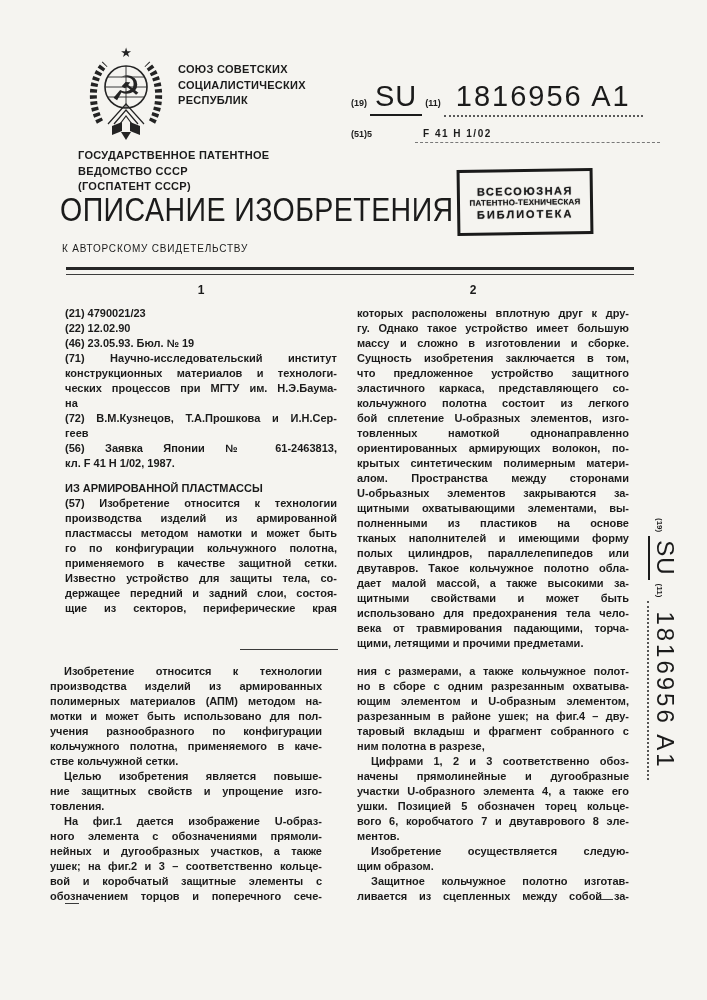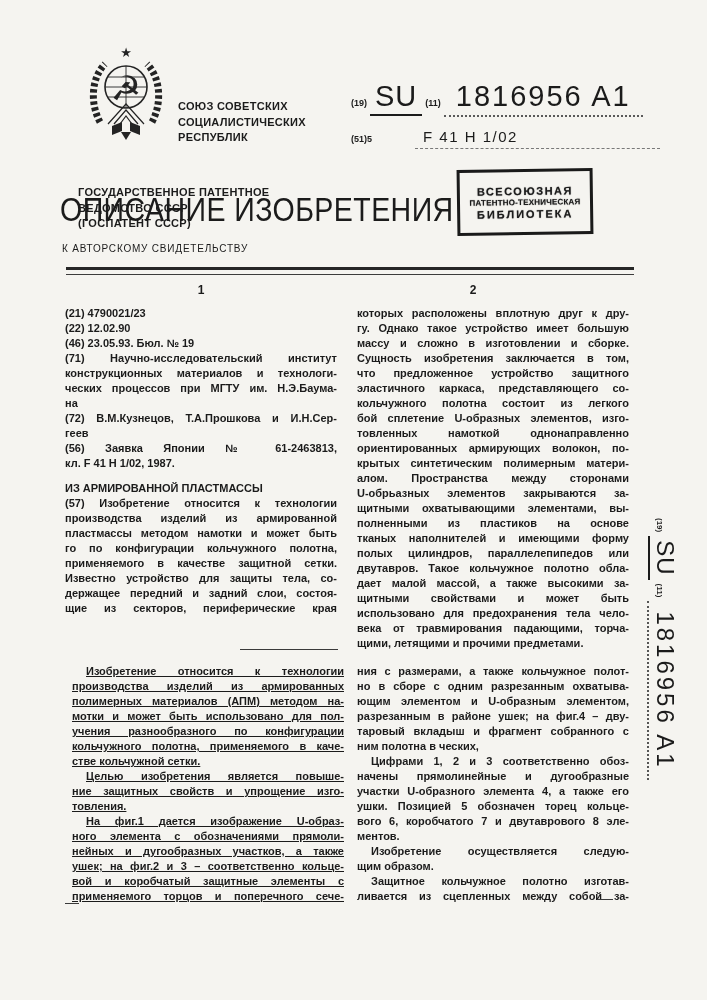--- a/index.html
+++ b/index.html
@@ -4,30 +4,30 @@
 <style>
   html,body{margin:0;padding:0;}
   body{
     width:707px;height:1000px;position:relative;overflow:hidden;
     background:#f5f4f0;color:#1b1b1b;
     font-family:"Liberation Sans","DejaVu Sans",sans-serif;
   }
   .abs{position:absolute;}
 
   
-  .hblock{font-size:11px;font-weight:700;line-height:15.5px;letter-spacing:.3px;margin-top:37px;}
+  .hblock{font-size:11px;font-weight:700;line-height:15.5px;letter-spacing:.3px;}
 
   
   .docid{display:flex;align-items:baseline;}
   .tiny{font-size:9px;font-weight:700;margin:0 3px;}
   .big-su{font-size:29px;font-weight:400;letter-spacing:1px;border-bottom:2.5px solid #1b1b1b;padding:0 5px 1px 5px;}
   .big-num{font-size:29px;font-weight:400;letter-spacing:2px;border-bottom:2px dotted #5a5a5a;padding:0 12px 2px 12px;white-space:nowrap;}
 
   .clsrow{display:flex;align-items:baseline;}
-  .cls-val{display:inline-block;width:237px;font-size:15px;font-weight:400;letter-spacing:1.5px;
+  .cls-val{display:inline-block;width:237px;font-size:10px;font-weight:700;letter-spacing:1.5px;
            border-bottom:1.5px dashed #787878;padding:0 0 3px 8px;}
 
   .title-wrap{white-space:nowrap;}
   .title-inner{display:inline-block;font-size:34px;font-weight:400;letter-spacing:.5px;
                transform:scaleX(.84);transform-origin:0 50%;white-space:nowrap;}
   .subtitle{font-size:10px;font-weight:400;letter-spacing:.8px;}
 
   .double-rule{height:4px;border-top:3px solid #262626;border-bottom:1.2px solid #3c3c3c;}
 
   .colnum{font-size:12px;font-weight:700;text-align:center;}
@@ -169,45 +169,45 @@
     <div class="line">двутавров. Такое кольчужное полотно обла-</div>
     <div class="line">дает малой массой, а также высокими за-</div>
     <div class="line">щитными свойствами и может быть</div>
     <div class="line">использовано для предохранения тела чело-</div>
     <div class="line">века от травмирования падающими, торча-</div>
     <div class="line endline">щими, летящими и прочими предметами.</div>
   </div>
 
 <div class="abs mid-divider" style="left:240px;top:649px;width:98px;"></div>
 
-<div class="abs col" style="left:72px;top:664px;text-decoration:underline;">
+<div class="abs col" style="left:50px;top:664px;">
     <div class="line indent">Изобретение относится к технологии</div>
     <div class="line">производства изделий из армированных</div>
     <div class="line">полимерных материалов (АПМ) методом на-</div>
     <div class="line">мотки и может быть использовано для пол-</div>
     <div class="line">учения разнообразного по конфигурации</div>
     <div class="line">кольчужного полотна, применяемого в каче-</div>
     <div class="line endline">стве кольчужной сетки.</div>
     <div class="line indent">Целью изобретения является повыше-</div>
     <div class="line">ние защитных свойств и упрощение изго-</div>
     <div class="line endline">товления.</div>
     <div class="line indent">На фиг.1 дается изображение U-образ-</div>
     <div class="line">ного элемента с обозначениями прямоли-</div>
     <div class="line">нейных и дугообразных участков, а также</div>
     <div class="line">ушек; на фиг.2 и 3 – соответственно кольце-</div>
     <div class="line">вой и коробчатый защитные элементы с</div>
-    <div class="line">применяемого торцов и поперечного сече-</div>
+    <div class="line">обозначением торцов и поперечного сече-</div>
   </div>
 <div class="abs col" style="left:357px;top:664px;">
     <div class="line">ния с размерами, а также кольчужное полот-</div>
     <div class="line">но в сборе с одним разрезанным охватыва-</div>
     <div class="line">ющим элементом и U-образным элементом,</div>
     <div class="line">разрезанным в районе ушек; на фиг.4 – дву-</div>
     <div class="line">таровый вкладыш и фрагмент собранного с</div>
-    <div class="line endline">ним полотна в ческих,</div>
+    <div class="line endline">ним полотна в разрезе,</div>
     <div class="line indent">Цифрами 1, 2 и 3 соответственно обоз-</div>
     <div class="line">начены прямолинейные и дугообразные</div>
     <div class="line">участки U-образного элемента 4, а также его</div>
     <div class="line">ушки. Позицией 5 обозначен торец кольце-</div>
     <div class="line">вого 6, коробчатого 7 и двутаврового 8 эле-</div>
     <div class="line endline">ментов.</div>
     <div class="line indent">Изобретение осуществляется следую-</div>
     <div class="line endline">щим образом.</div>
     <div class="line indent">Защитное кольчужное полотно изготав-</div>
     <div class="line">ливается из сцепленных между собой за-</div>

